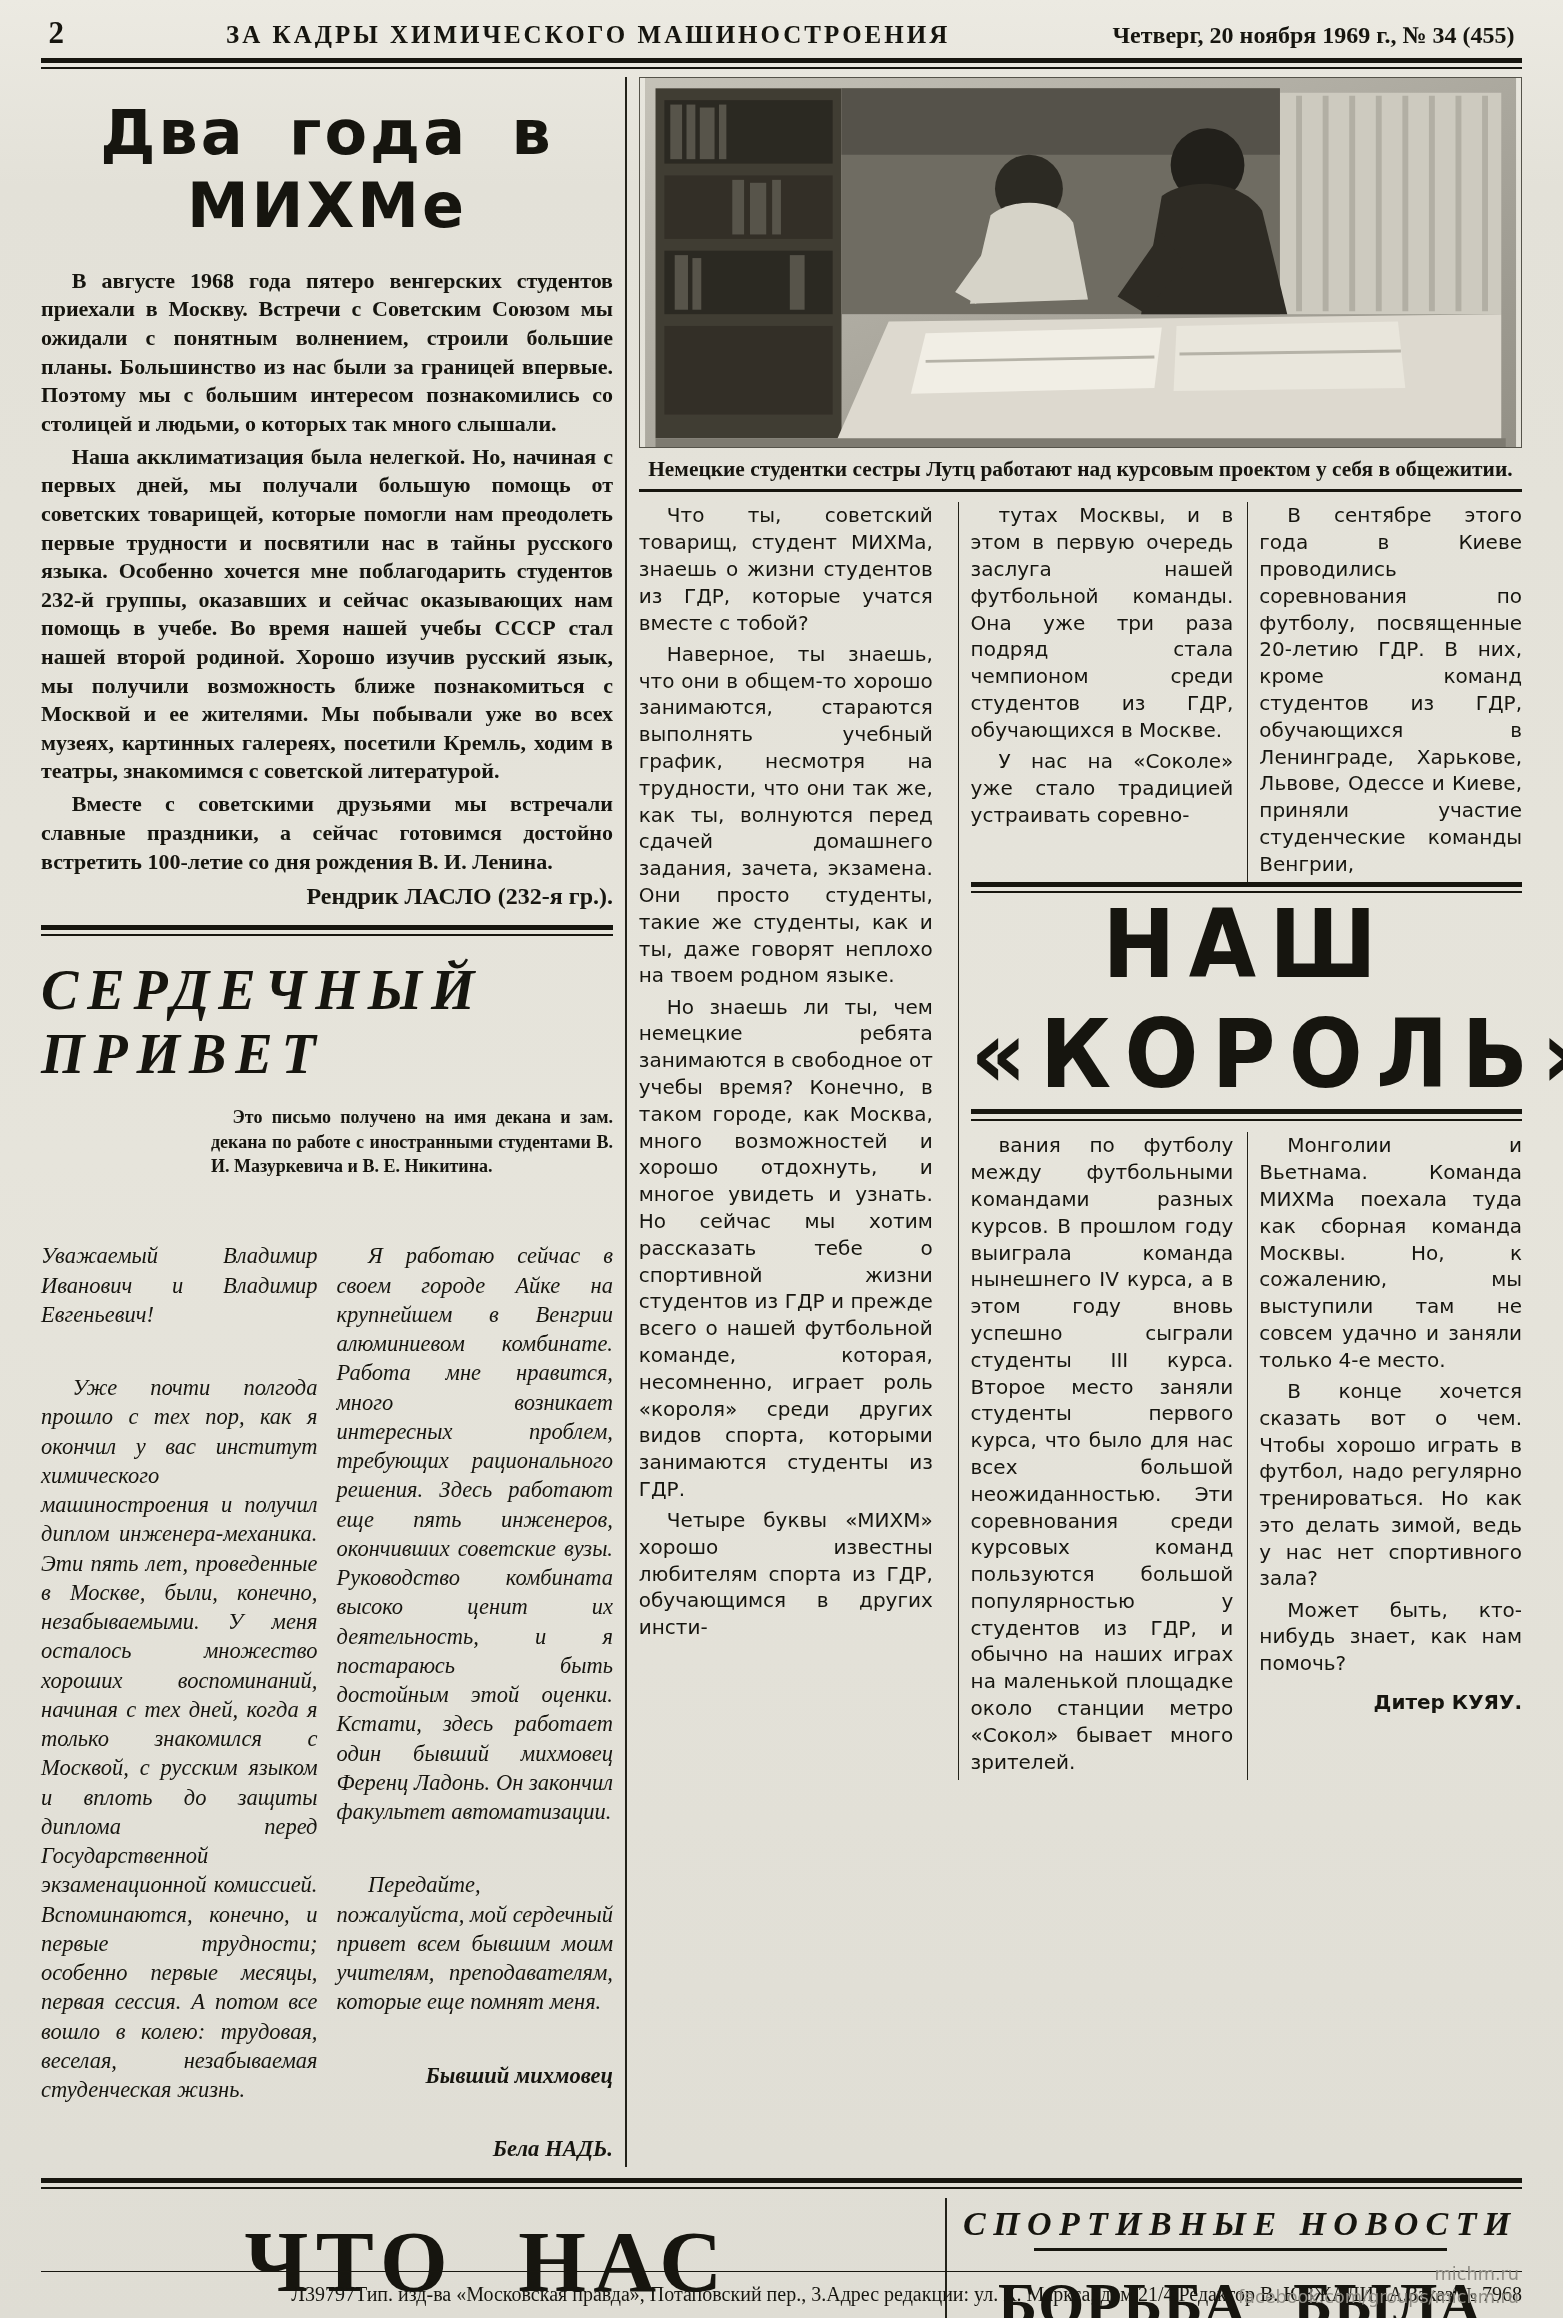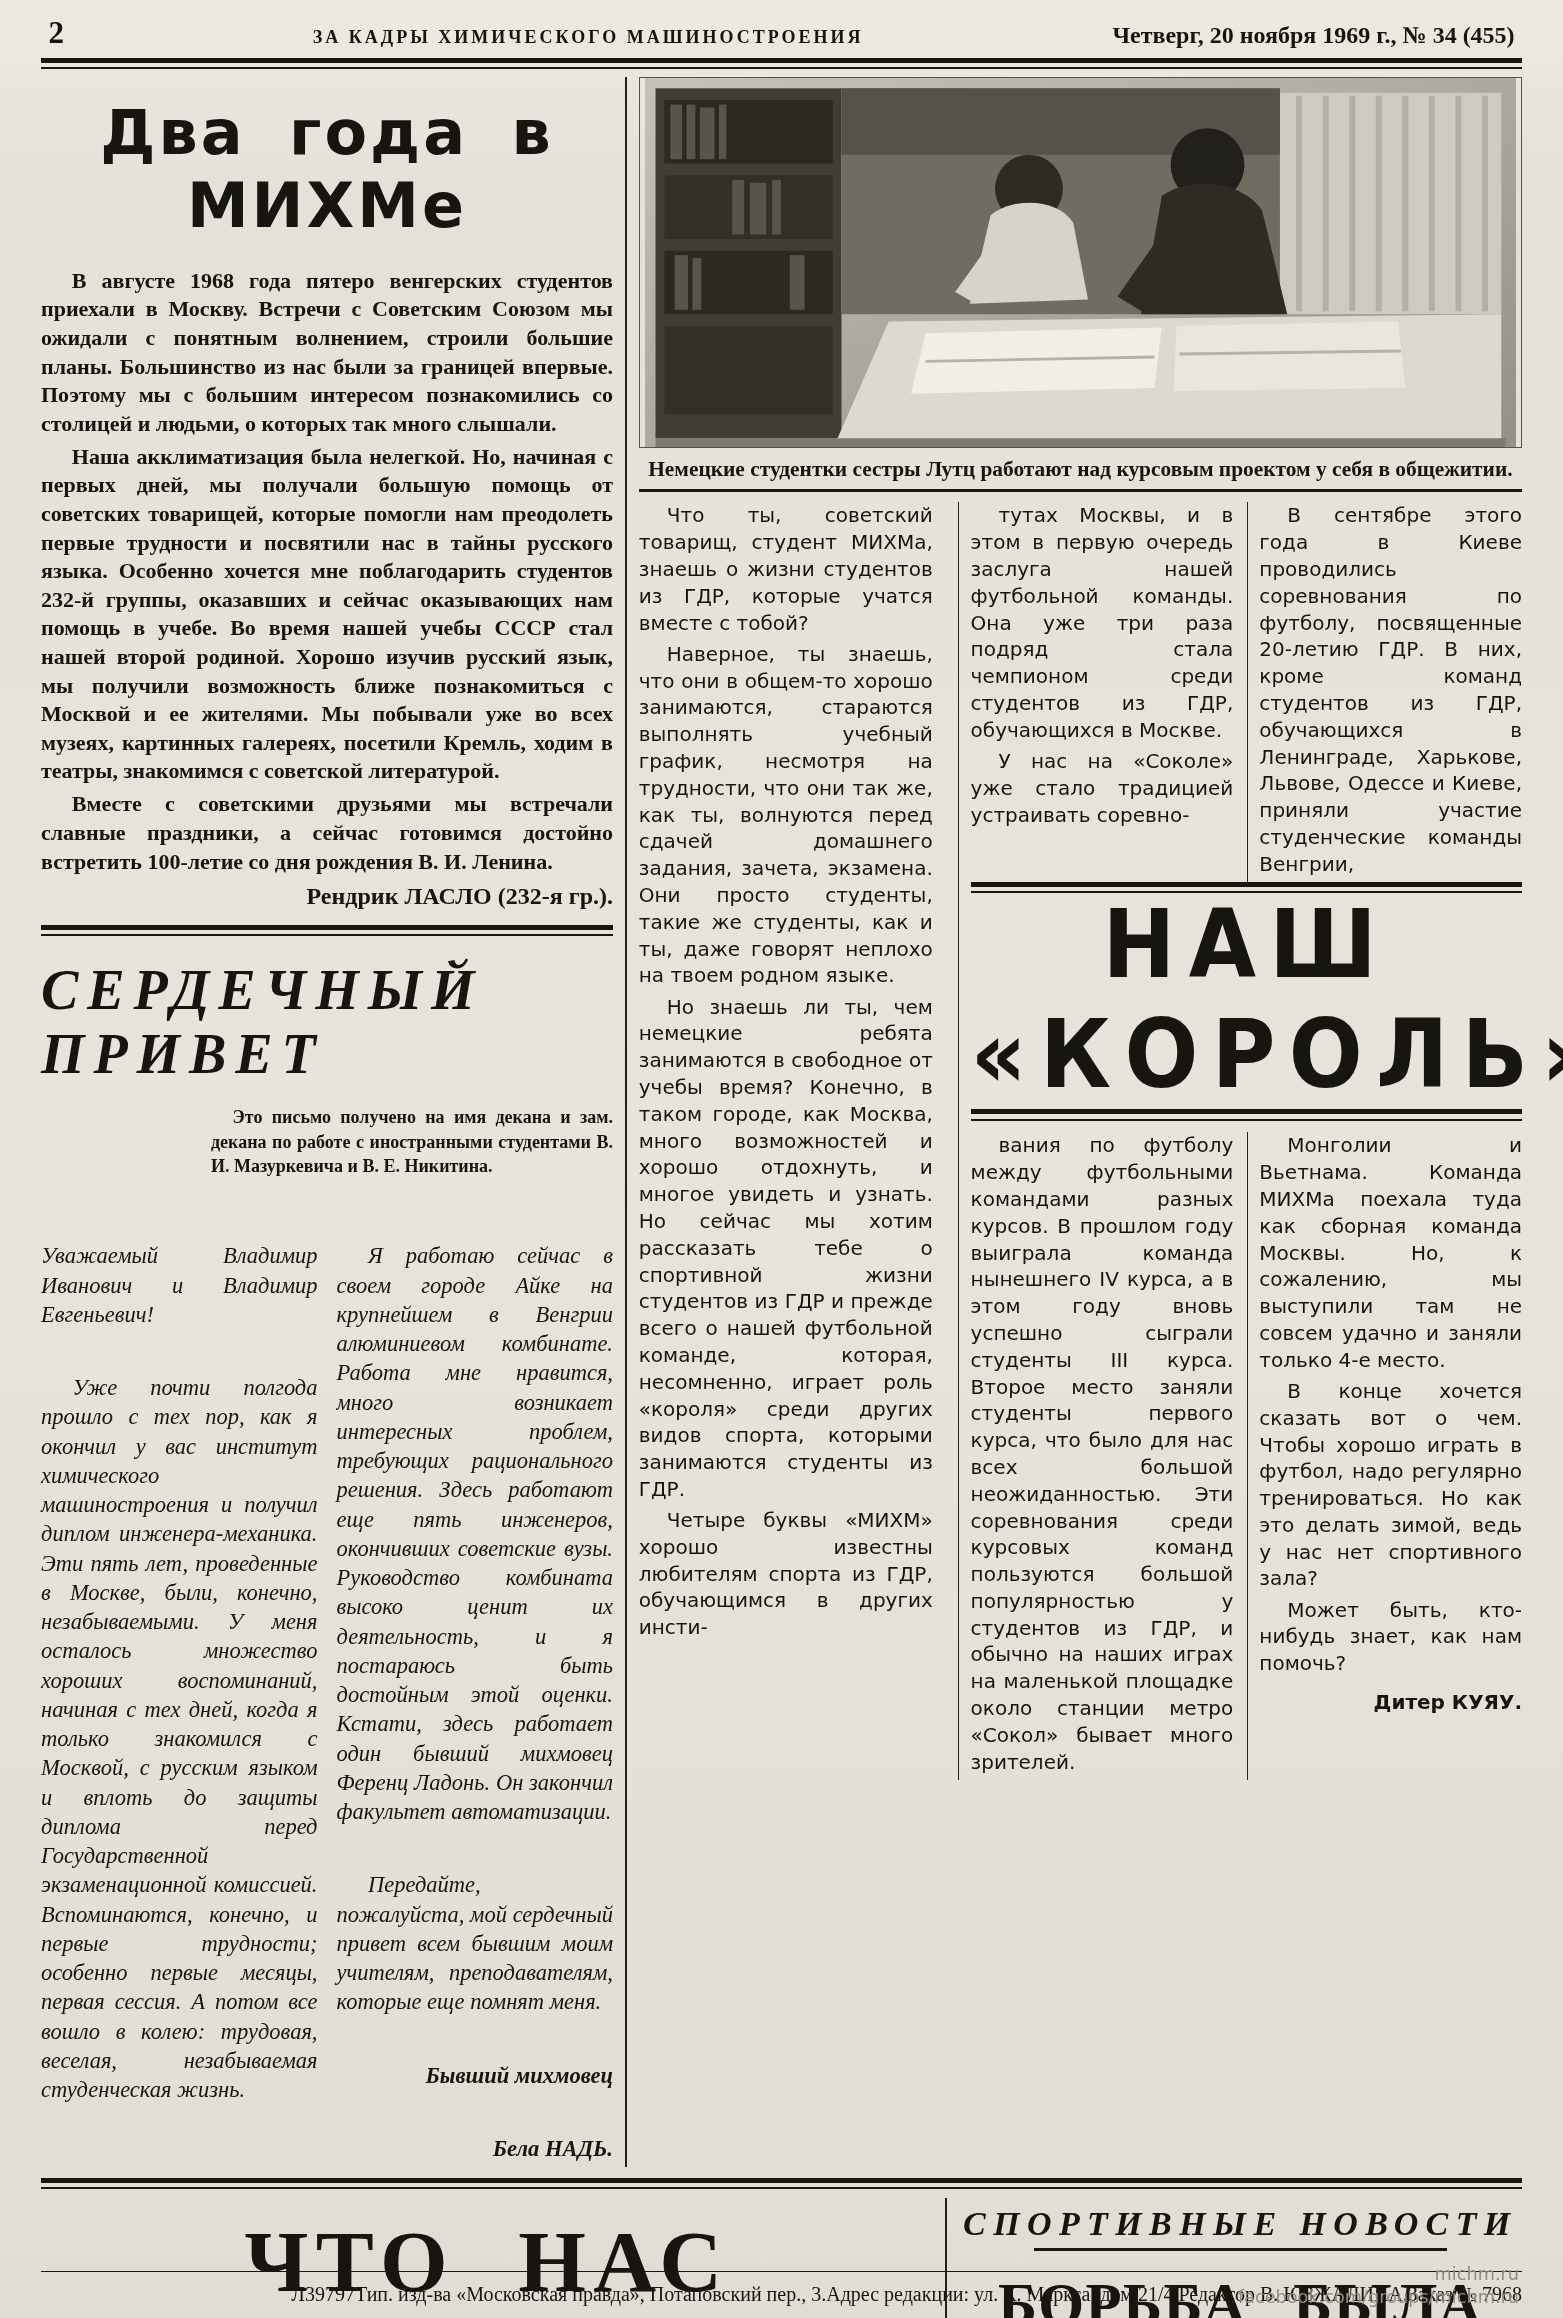--- a/index.html
+++ b/index.html
@@ -3,21 +3,21 @@
 <meta charset="utf-8">
 <style>
   html,body{margin:0;padding:0;background:#8a8880;}
   .page{position:relative;width:1563px;height:2319px;margin:0 auto;
     background:linear-gradient(180deg,#eceae2 0%,#e3e1d8 8%,#e6e4db 50%,#dfddd4 100%);
     color:#16150f;font-family:"Liberation Serif",serif;overflow:hidden;box-sizing:border-box;padding:10.3px 41px 0 41px;}
   p{margin:0 0 4.4px 0;text-indent:1.4em;text-align:justify;}
   
   .hdr{display:flex;align-items:baseline;justify-content:space-between;padding:4.4px 7.4px 7.4px 7.4px;}
   .pgnum{font-size:31px;font-weight:bold;}
-  .masthead{font-size:18px;font-weight:bold;letter-spacing:3px;font-family:Liberation Serif, serif;}
+  .masthead{font-size:25px;font-weight:bold;letter-spacing:3px;font-family:Liberation Serif, serif;}
   .dateline{font-size:24px;font-weight:bold;}
   .rule-heavy{border-top:5.2px solid #17160f;border-bottom:2.2px solid #17160f;height:4.4px;}
   .rule-med{border-top:3px solid #17160f;height:0;}
   .rule-thin{border-top:1.5px solid #17160f;height:0;}
   
   .row-top{display:flex;margin-top:7.4px;}
   .vline{width:2.2px;background:#23221a;margin:0 11.8px;}
   .col-left{width:572px;flex:none;}
   .col-right{flex:1;min-width:0;}
   

